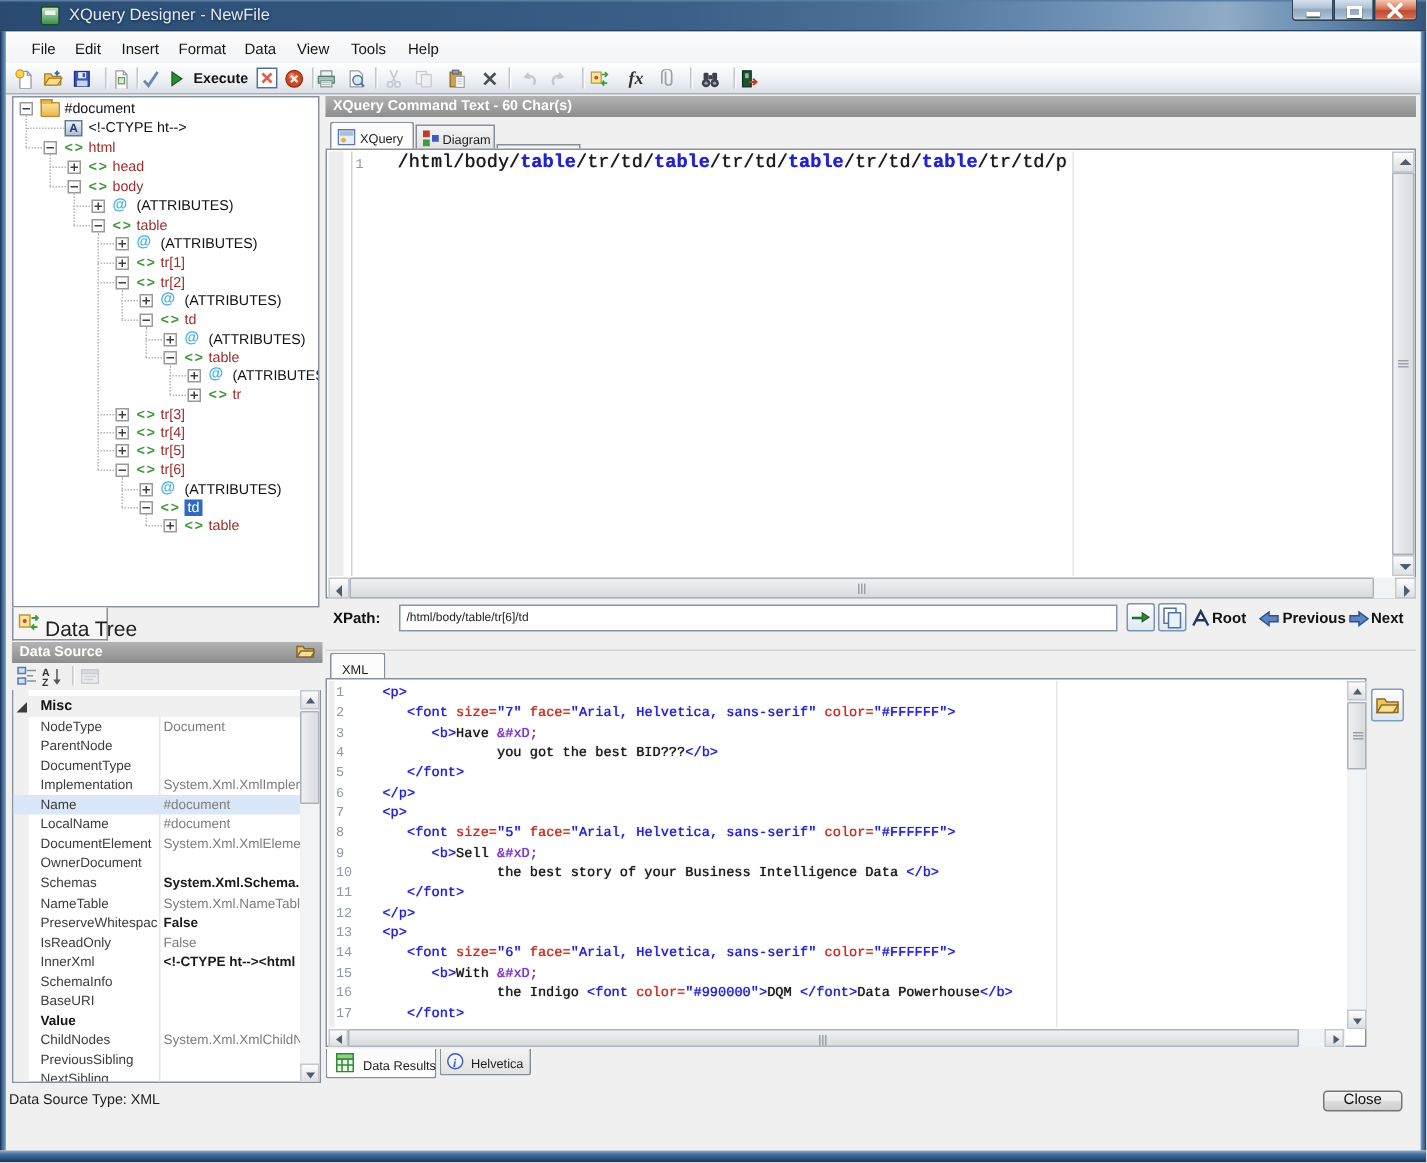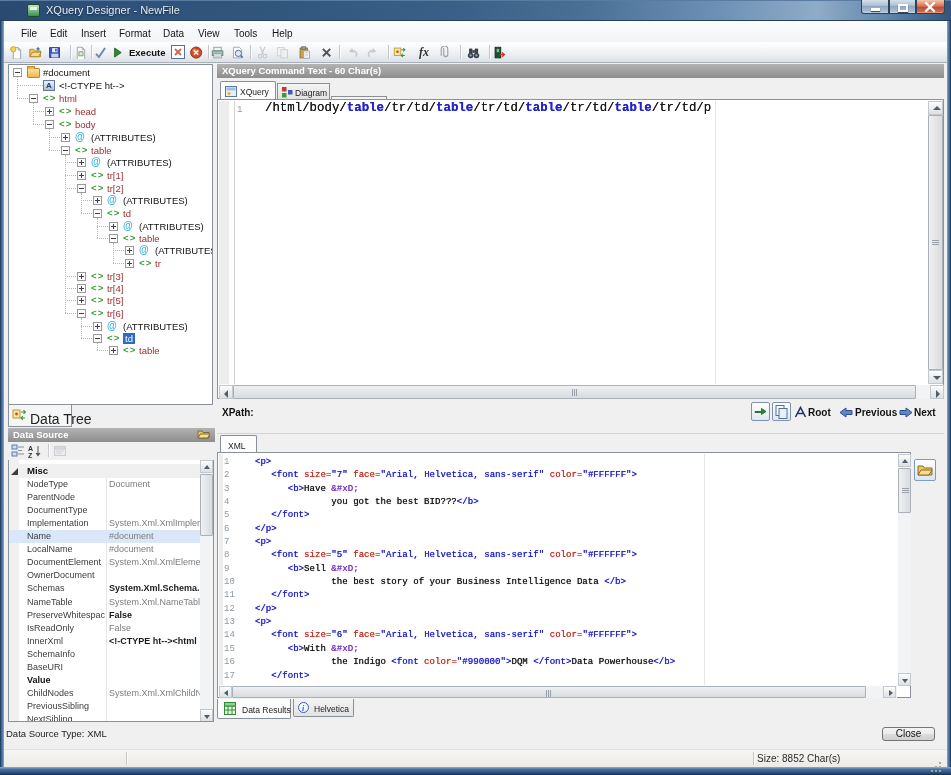--- a/index.html
+++ b/index.html
@@ -456,20 +456,21 @@
           <i class="arr" style="left:4px;top:3.5px;border-top:4px solid transparent;border-bottom:4px solid transparent;border-right:4.5px solid #4d5e6c;"></i>
         </div>
 <div class="sbtn" style="left:711px;top:0;width:14px;height:14px;">
           <i class="arr" style="left:5px;top:3.5px;border-top:4px solid transparent;border-bottom:4px solid transparent;border-left:4.5px solid #4d5e6c;"></i>
         </div>
 <div class="thumbh griph" style="left:14px;top:0;width:683px;height:14px;"></div>
 </div>
 </div>
 
 <div class="abs" style="left:222px;top:407px;font-size:10px;font-weight:bold;color:#111;">XPath:</div>
+<div class="abs" style="left:266px;top:403px;width:479px;height:18px;background:#fff;border:1px solid #8593a9;font-size:8px;color:#222;line-height:16px;padding-left:4px;">/html/body/table/tr[6]/td</div>
 <div class="abs" style="left:751px;top:402px;width:19px;height:19px;border:1px solid #7e93ad;border-radius:2px;background:linear-gradient(#fdfefe,#dfe8f3);">
 <svg width="17" height="17">
         <path d="M3 8.5h6.5V5.5L14 8.5l-4.5 3V9.5H3z" fill="#2f8b33" stroke="#1a5c1e" stroke-width="0.8"></path>
       </svg></div>
 <div class="abs" style="left:772px;top:402px;width:19px;height:19px;border:1px solid #7e93ad;border-radius:2px;background:linear-gradient(#fdfefe,#dfe8f3);">
 <svg width="17" height="17">
         <rect x="3" y="2.5" width="8" height="10" fill="#fdfdfd" stroke="#54719c"></rect>
         <rect x="6" y="5.5" width="8" height="10" fill="#e8f0fa" stroke="#54719c"></rect>
       </svg></div>
 <svg class="abs" style="left:794px;top:406px" width="13" height="12">
@@ -566,19 +567,13 @@
     </div>
 <div class="tab tabuns" style="left:293px;top:699px;width:61px;height:18px;border-top:none;border-radius:0 0 2px 2px;">
 <svg width="12" height="12" style="position:absolute;left:4px;top:3px">
         <circle cx="5.5" cy="5.5" r="5" fill="#f2f7ff" stroke="#3c5ac0"></circle>
         <text x="4" y="9" font-size="8" font-style="italic" font-weight="bold" fill="#3c5ac0" font-family="Liberation Serif">i</text>
       </svg>
 <span style="position:absolute;left:20px;top:5px;">Helvetica</span>
     </div>
 
 <div class="abs btn7" style="left:882px;top:727px;width:53px;height:14px;font-size:10px;color:#111;text-align:center;line-height:12px;">Close</div>
-<div class="abs" style="left:4px;top:749px;width:943px;height:18px;background:linear-gradient(#f6f5f3,#ecebe8);border-top:1px solid #e3e2df;">
-<div style="position:absolute;left:122px;top:2px;width:1px;height:13px;background:#c6c5c3;box-shadow:1px 0 0 #fbfbfa;"></div>
-<div style="position:absolute;left:749px;top:2px;width:1px;height:13px;background:#c6c5c3;box-shadow:1px 0 0 #fbfbfa;"></div>
-<span style="position:absolute;left:753px;top:3px;font-size:10px;color:#2a2a2a;">Size: 8852 Char(s)</span>
-<div style="position:absolute;right:6px;bottom:3px;width:2px;height:2px;background:#a8a7a5;box-shadow:-4px 4px 0 #a8a7a5,0 4px 0 #a8a7a5,-8px 8px 0 #a8a7a5,-4px 8px 0 #a8a7a5,0 8px 0 #a8a7a5;"></div>
-</div>
 </div>
 
 </body></html>

